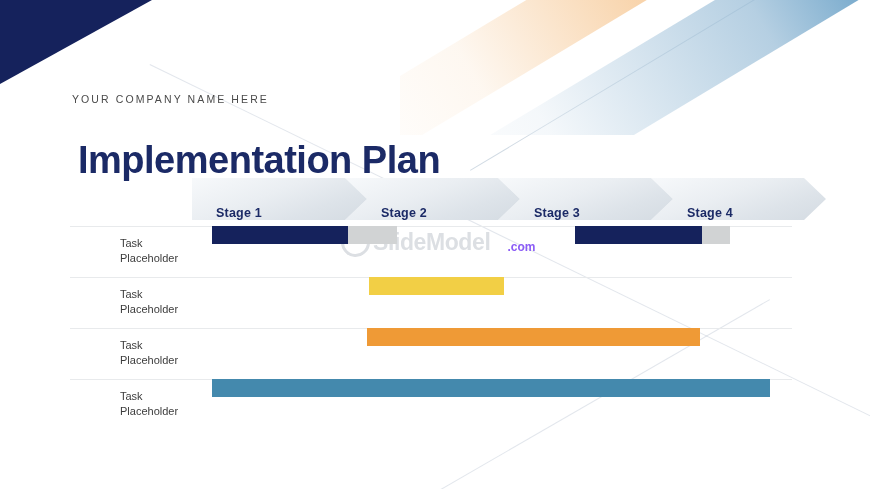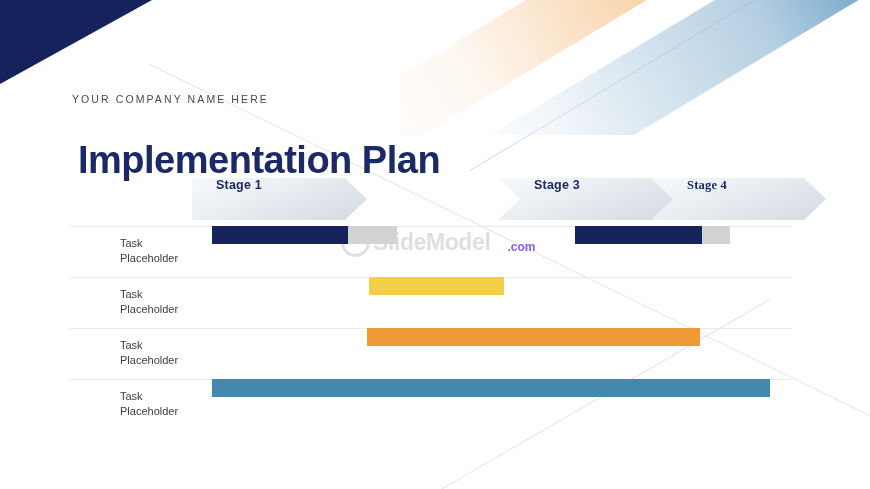--- a/index.html
+++ b/index.html
@@ -92,21 +92,21 @@
   
   .stages{
     position:absolute;left:190px;top:178px;
     width:636px;height:42px;
     z-index:4;
   }
   .chev{
     position:absolute;top:0;height:42px;
     background:linear-gradient(160deg,#f7f9fb 0%,#eaeef2 42%,#dde3e9 72%,#d4dbe2 100%);
     clip-path:polygon(0 0, calc(100% - 22px) 0, 100% 50%, calc(100% - 22px) 100%, 0 100%, 22px 50%);
-    display:flex;align-items:flex-start;
+    display:flex;align-items:flex-end;
   }
   .chev.first{
     clip-path:polygon(0 0, calc(100% - 22px) 0, 100% 50%, calc(100% - 22px) 100%, 0 100%);
   }
   .chev-label{
     font-size:12.5px;
     font-weight:bold;
     color:#1b2a66;
     margin-left:36px;
     letter-spacing:0.2px;
@@ -195,24 +195,27 @@
   <div class="watermark">
     <span class="wm-mark"></span>
     <span class="wm-text">SlideModel</span>
     <span class="wm-tld">.com</span>
   </div>
 
   <div class="stages">
       <div class="chev first" style="left: 2px; width: 175px; z-index: 10;">
         <span class="chev-label" style="margin-left: 24px;">Stage 1</span>
       </div>
+      <div class="chev" style="left: 155px; width: 175px; z-index: 9;">
+        <span class="chev-label">Stage 2</span>
+      </div>
       <div class="chev" style="left: 308px; width: 175px; z-index: 8;">
         <span class="chev-label">Stage 3</span>
       </div>
-      <div class="chev" style="left: 461px; width: 175px; z-index: 7; font-family: Liberation Serif, serif;">
+      <div class="chev" style="left: 461px; width: 175px; z-index: 7;">
         <span class="chev-label">Stage 4</span>
       </div>
     </div>
 
   <div class="rows">
       <div class="row">
         <div class="row-sep" style="background: rgb(232, 234, 236);"></div>
         <div class="row-label">Task
 Placeholder</div>
         <div class="bar-seg" style="left: 212px; width: 136px; background: rgb(21, 34, 92);"></div>

